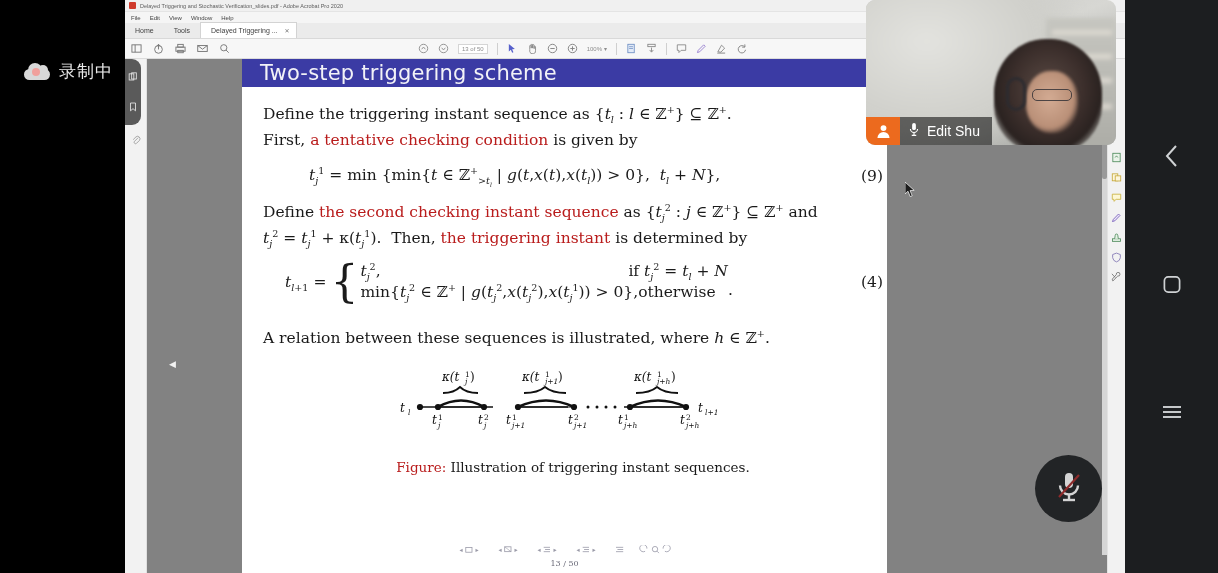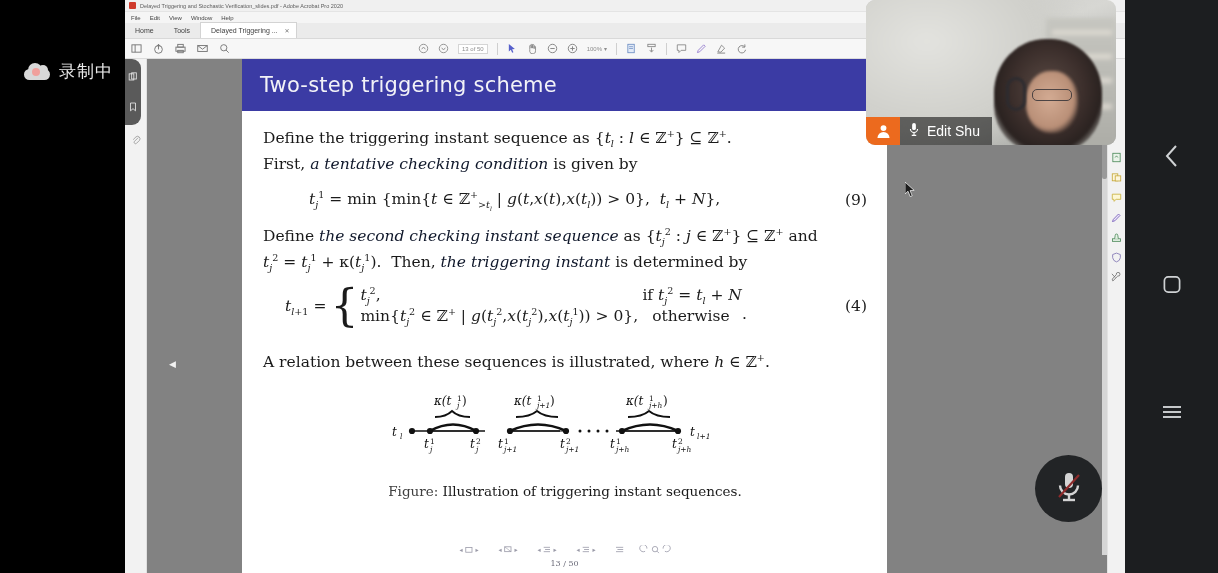--- a/index.html
+++ b/index.html
@@ -69,41 +69,41 @@
   
   .docarea{
     position:absolute; left:22px; top:59px; right:18px; bottom:0;
     background:#828282; overflow:hidden;
   }
   .page{
     position:absolute; left:95px; top:0px; width:645px; height:514px;
     background:#fff;
   }
   .slide-title{
-    background:#3b3ba4; color:#f2f2f7; height:52px; display:flex; align-items:center;
+    background:#3b3ba4; color:#f2f2f7; height:28px; display:flex; align-items:center;
     padding-left:18px; font-family:"DejaVu Sans", sans-serif; font-size:21px; letter-spacing:.2px;
   }
-  .slide-body{ padding:14px 20px 0 21px; color:#1b1b1b; }
+  .slide-body{ padding:14px 4px 0 21px; color:#1b1b1b; }
   .ln{ font-family:"DejaVu Serif", serif; font-size:15.5px; line-height:26px; color:#1a1a1a; white-space:nowrap;}
-  .hl{ color:#0f172a;font-style:italic; }
+  .hl{ color:#b91c1c; }
   i.m{ font-style:italic; }
   .eq-row{ position:relative; display:flex; align-items:center; font-size:15.5px;
            font-family:"DejaVu Serif", serif; }
   .eq-num{ position:absolute; right:0; }
   .eq9{ margin:13px 0 14px 0; padding-left:46px;}
   .eq10{ margin:10px 0 8px 0; padding-left:22px;}
   sub,sup{ font-size:.62em; line-height:0; }
   .casebr{ font-size:44px; font-family:"DejaVu Serif", serif; line-height:.9; margin:0 2px 0 4px; font-weight:300;}
   .cases{ display:inline-block; }
-  .cases .cr{ display:flex; gap:14px; white-space:nowrap; line-height:21px;}
+  .cases .cr{ display:flex; white-space:nowrap; line-height:21px;}
   .cases .cr .lhs{ min-width:268px; }
 
   .figwrap{ margin-top:16px; display:flex; flex-direction:column; align-items:center;}
   .figcap{ margin-top:14px; font-family:"DejaVu Serif", serif; font-size:13.5px; color:#1a1a1a;}
-  .figcap .fg{ color:#404040; }
+  .figcap .fg{ color:#b91c1c; }
 
   .pagefoot{
     position:absolute; left:0; right:0; bottom:2px; height:34px;
     display:flex; flex-direction:column; align-items:center; justify-content:center; gap:1px;
   }
   .navrow{ display:flex; align-items:center; gap:13px; color:#9a9aa8; }
   .pgnum{ font-size:8px; color:#6a6a78; font-family:"DejaVu Serif", serif;}
 
   
   .rightrail{

